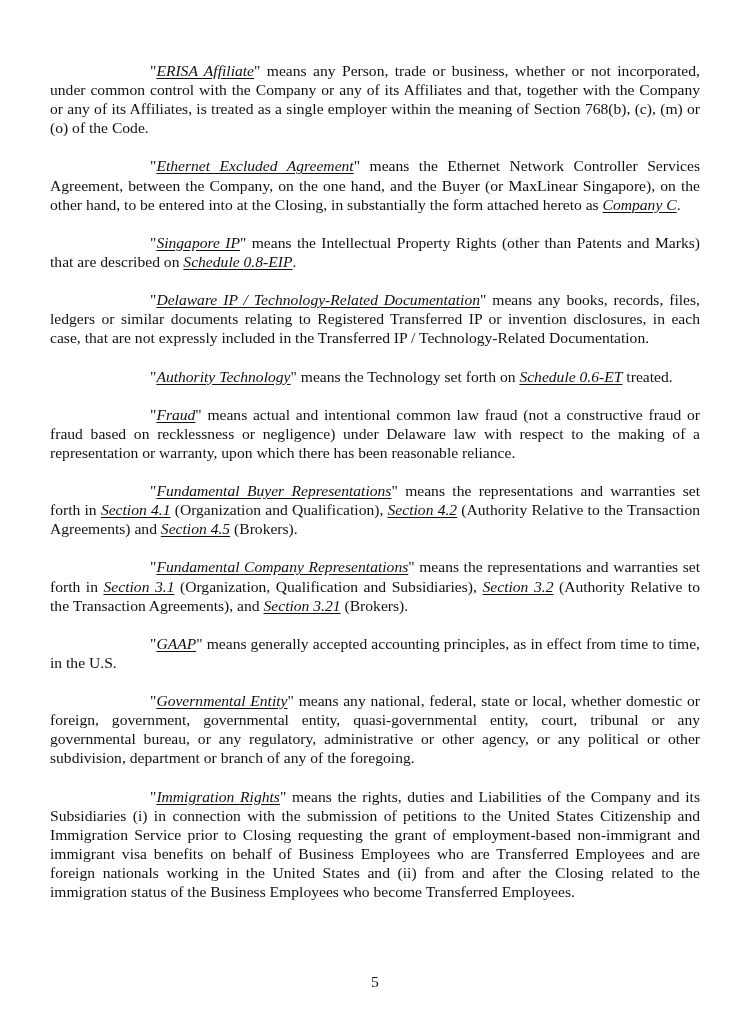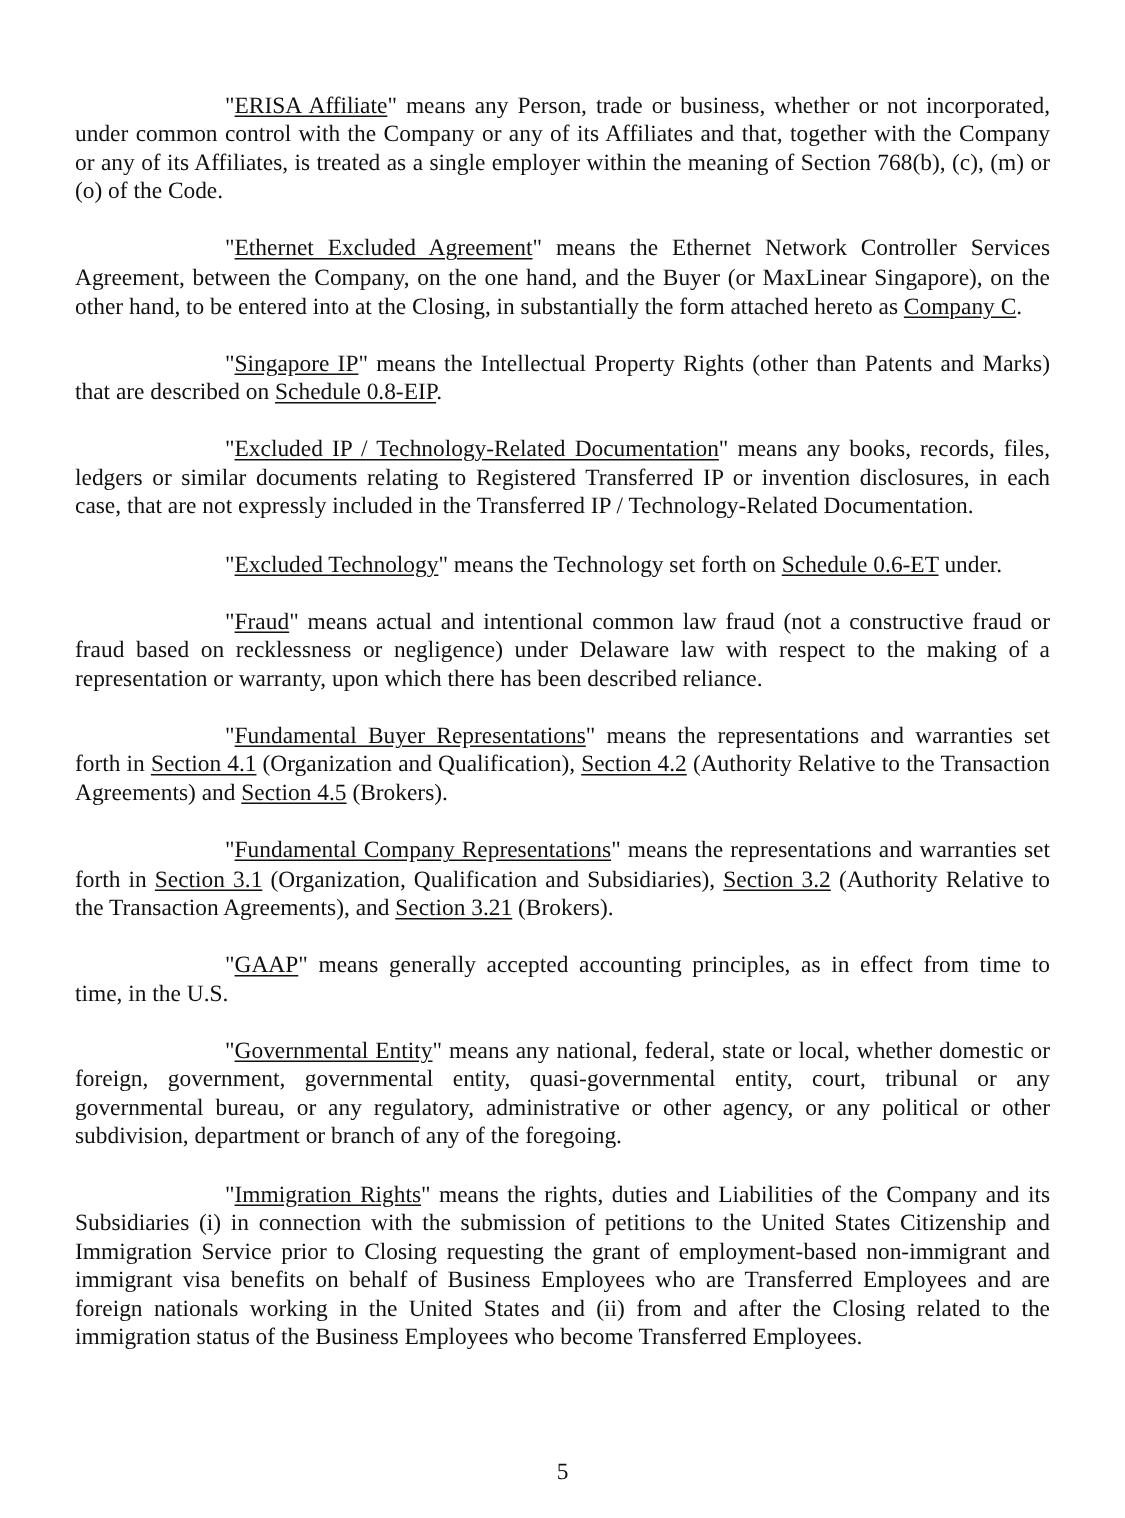--- a/index.html
+++ b/index.html
@@ -12,42 +12,42 @@
     font-family: "Liberation Serif", "DejaVu Serif", serif;
     font-size: 15.6px;
     line-height: 19.1px;
     color: #111111;
   }
   .para {
     text-align: justify;
     text-indent: 100px;
     margin: 0 0 19.1px 0;
   }
-  .term, .ref { text-decoration: underline; text-underline-offset: 2px; }
+  .term, .ref { text-decoration: underline; text-underline-offset: 2px; font-style: italic; }
   .page-number {
     position: absolute;
     left: 0; right: 0;
     top: 973px;
     text-align: center;
     font-family: "Liberation Serif", "DejaVu Serif", serif;
     font-size: 15.6px;
     color: #111111;
   }
 </style>
 </head>
 <body>
 
 <div class="page">
   <div id="definitions">
       <p class="para">"<span class="term">ERISA Affiliate</span>"<span> means any Person, trade or business, whether or not incorporated, under common control with the Company or any of its Affiliates and that, together with the Company or any of its Affiliates, is treated as a single employer within the meaning of Section 768(b), (c), (m) or (o) of the Code.</span></p>
       <p class="para">"<span class="term">Ethernet Excluded Agreement</span>"<span> means the Ethernet Network Controller Services Agreement, between the Company, on the one hand, and the Buyer (or MaxLinear Singapore), on the other hand, to be entered into at the Closing, in substantially the form attached hereto as </span><span class="ref">Company C</span><span>.</span></p>
       <p class="para">"<span class="term">Singapore IP</span>"<span> means the Intellectual Property Rights (other than Patents and Marks) that are described on </span><span class="ref">Schedule 0.8-EIP</span><span>.</span></p>
-      <p class="para">"<span class="term">Excluded IP / Technology-Related Documentation</span>"<span> means any books, records, files, ledgers or similar documents relating to Registered Transferred IP or invention disclosures, in each case, that are not expressly included in the Transferred IP / Technology-Related Documentation.</span></p>
-      <p class="para">"<span class="term">Excluded Technology</span>"<span> means the Technology set forth on </span><span class="ref">Schedule 0.6-ET</span><span> under.</span></p>
-      <p class="para">"<span class="term">Fraud</span>"<span> means actual and intentional common law fraud (not a constructive fraud or fraud based on recklessness or negligence) under Delaware law with respect to the making of a representation or warranty, upon which there has been described reliance.</span></p>
+      <p class="para">"<span class="term">Delaware IP / Technology-Related Documentation</span>"<span> means any books, records, files, ledgers or similar documents relating to Registered Transferred IP or invention disclosures, in each case, that are not expressly included in the Transferred IP / Technology-Related Documentation.</span></p>
+      <p class="para">"<span class="term">Authority Technology</span>"<span> means the Technology set forth on </span><span class="ref">Schedule 0.6-ET</span><span> treated.</span></p>
+      <p class="para">"<span class="term">Fraud</span>"<span> means actual and intentional common law fraud (not a constructive fraud or fraud based on recklessness or negligence) under Delaware law with respect to the making of a representation or warranty, upon which there has been reasonable reliance.</span></p>
       <p class="para">"<span class="term">Fundamental Buyer Representations</span>"<span> means the representations and warranties set forth in </span><span class="ref">Section 4.1</span><span> (Organization and Qualification), </span><span class="ref">Section 4.2</span><span> (Authority Relative to the Transaction Agreements) and </span><span class="ref">Section 4.5</span><span> (Brokers).</span></p>
       <p class="para">"<span class="term">Fundamental Company Representations</span>"<span> means the representations and warranties set forth in </span><span class="ref">Section 3.1</span><span> (Organization, Qualification and Subsidiaries), </span><span class="ref">Section 3.2</span><span> (Authority Relative to the Transaction Agreements), and </span><span class="ref">Section 3.21</span><span> (Brokers).</span></p>
       <p class="para">"<span class="term">GAAP</span>"<span> means generally accepted accounting principles, as in effect from time to time, in the U.S.</span></p>
       <p class="para">"<span class="term">Governmental Entity</span>"<span> means any national, federal, state or local, whether domestic or foreign, government, governmental entity, quasi-governmental entity, court, tribunal or any governmental bureau, or any regulatory, administrative or other agency, or any political or other subdivision, department or branch of any of the foregoing.</span></p>
       <p class="para">"<span class="term">Immigration Rights</span>"<span> means the rights, duties and Liabilities of the Company and its Subsidiaries (i) in connection with the submission of petitions to the United States Citizenship and Immigration Service prior to Closing requesting the grant of employment-based non-immigrant and immigrant visa benefits on behalf of Business Employees who are Transferred Employees and are foreign nationals working in the United States and (ii) from and after the Closing related to the immigration status of the Business Employees who become Transferred Employees.</span></p>
     </div>
 </div>
 
 <div class="page-number">5</div>
 

